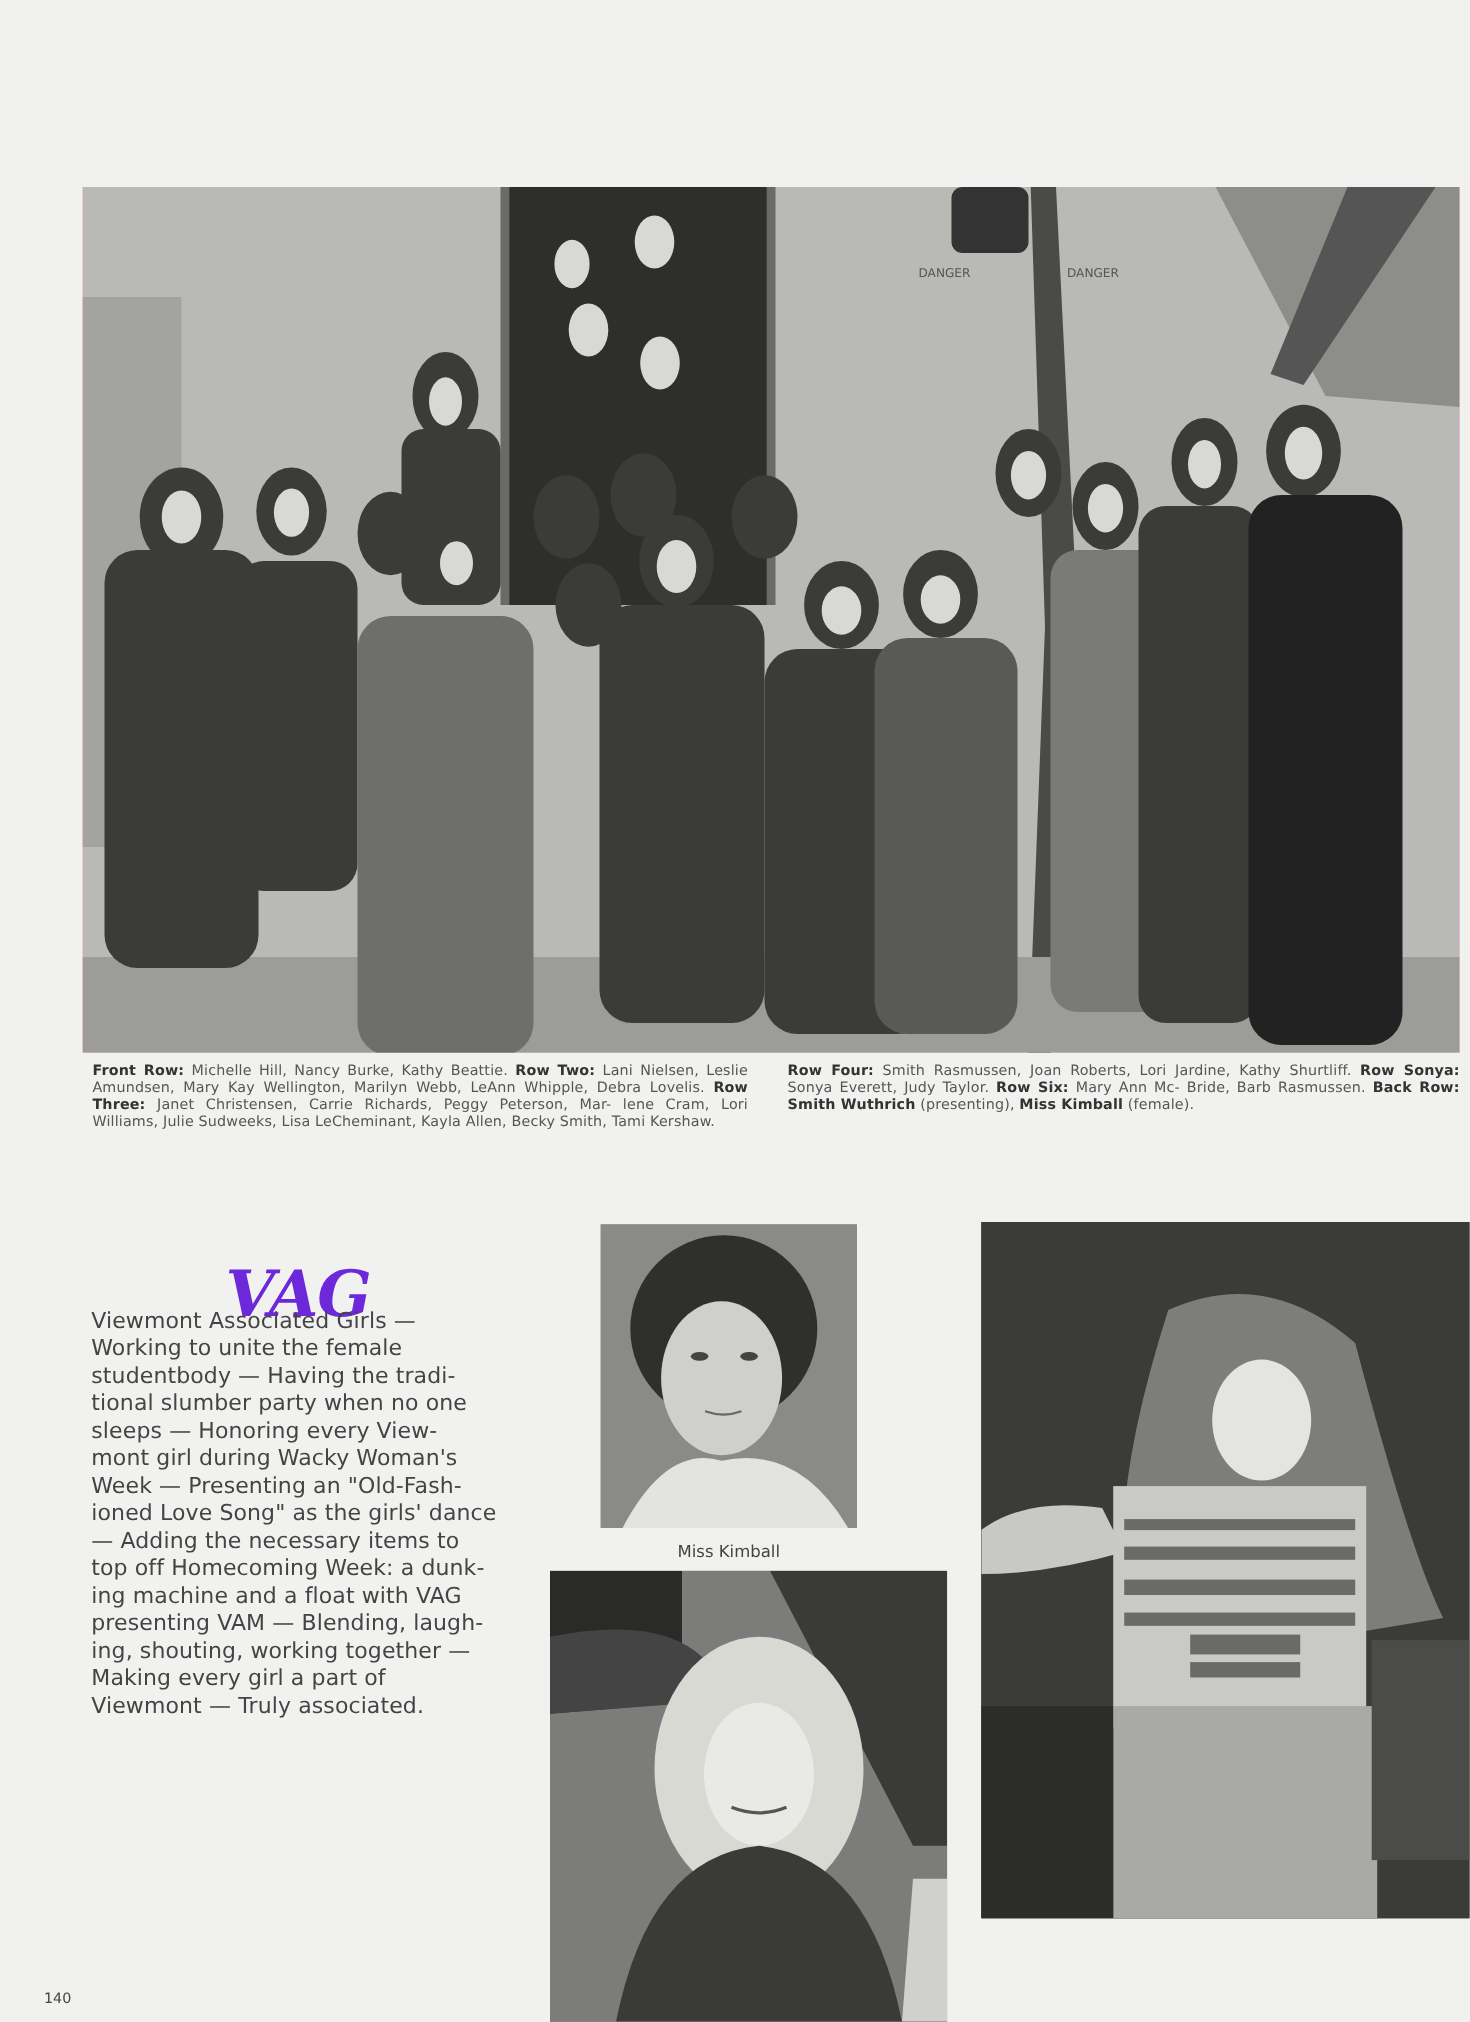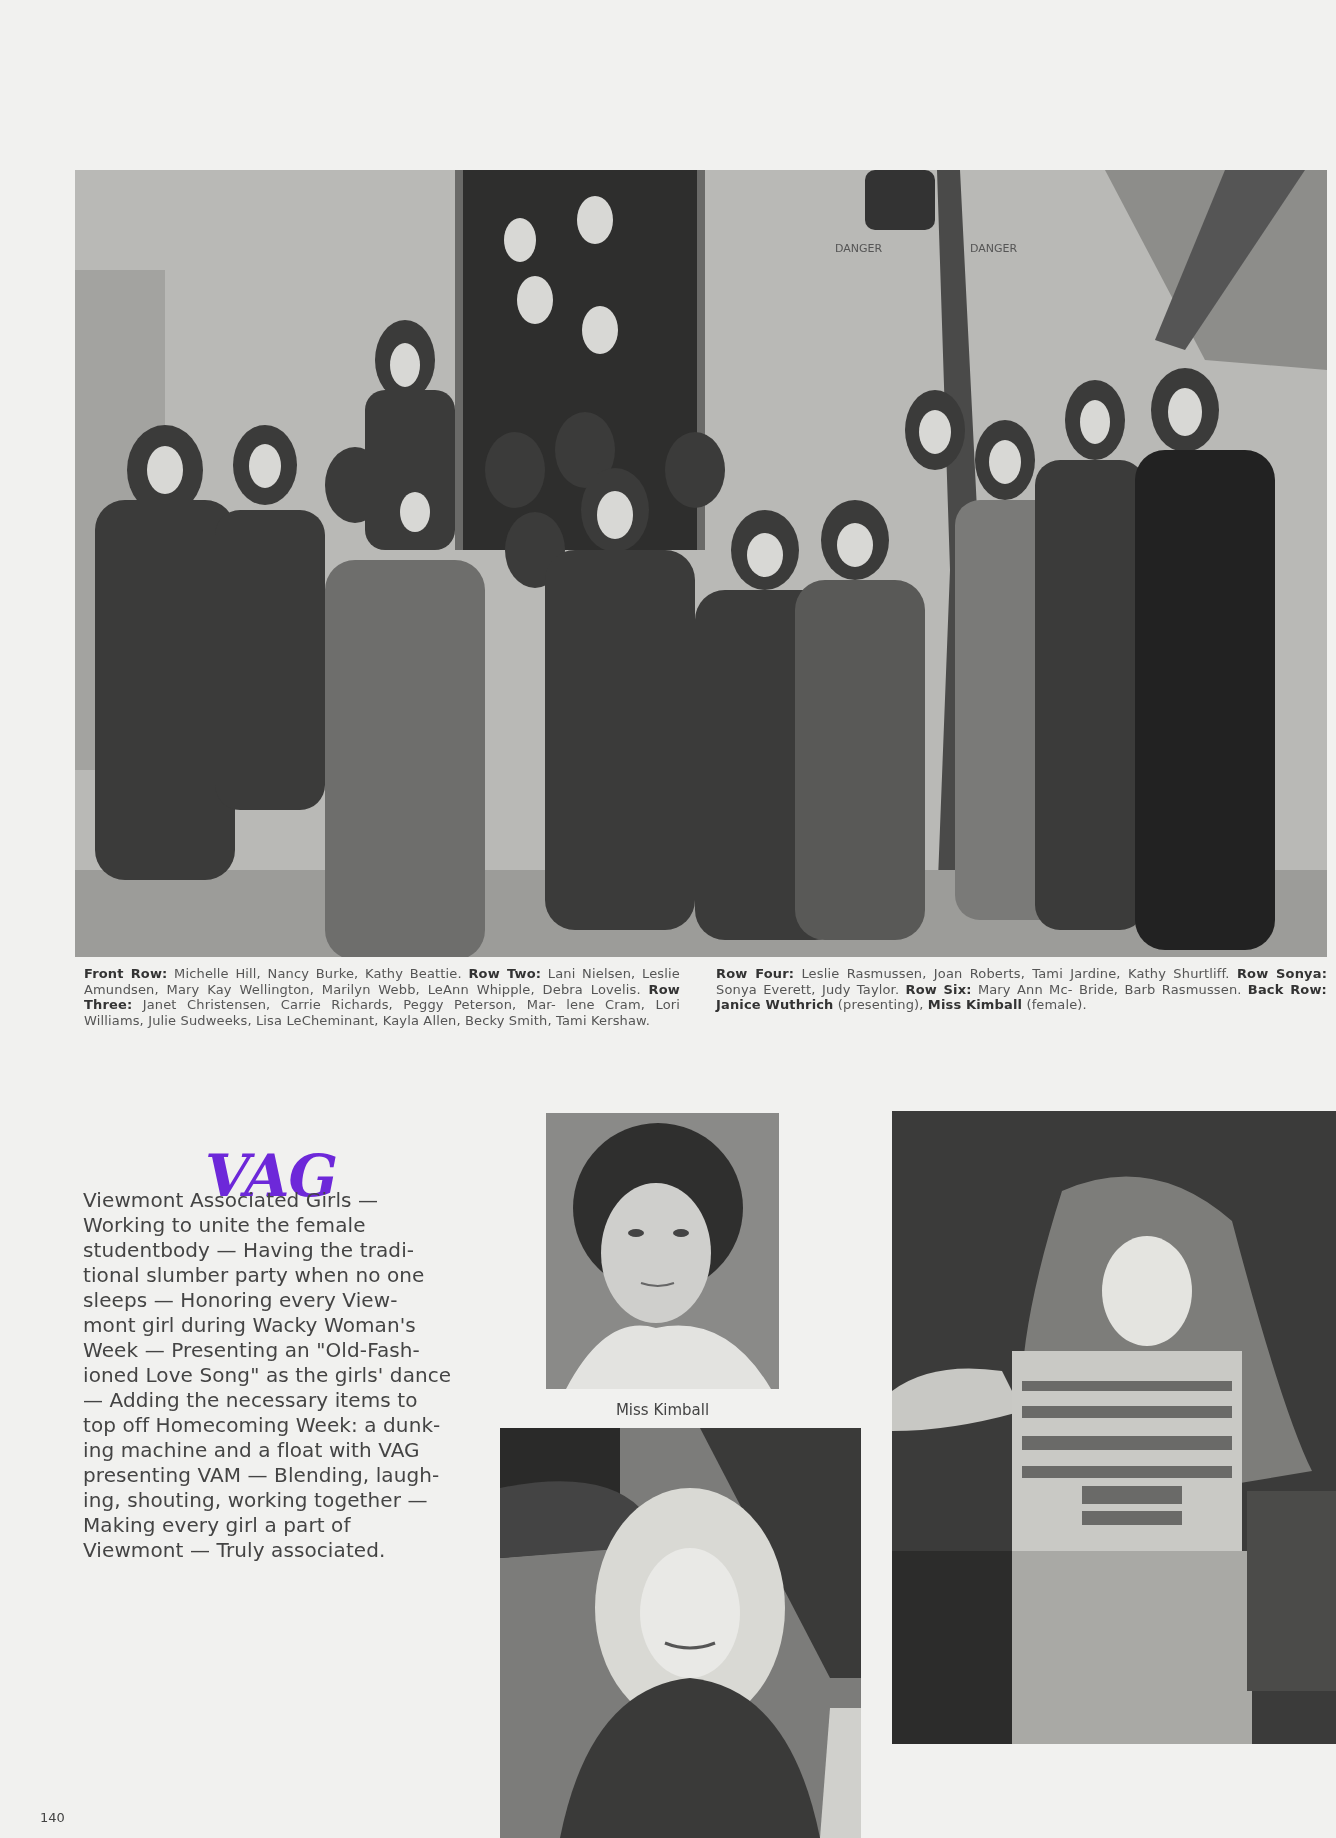--- a/index.html
+++ b/index.html
@@ -125,27 +125,27 @@
 <div class="caption-col" id="caption-left">
   <b>Front Row:</b>
   <span>Michelle Hill, Nancy Burke, Kathy Beattie.</span>
   <b>Row Two:</b>
   <span>Lani Nielsen, Leslie Amundsen, Mary Kay Wellington, Marilyn Webb, LeAnn Whipple, Debra Lovelis.</span>
   <b>Row Three:</b>
   <span>Janet Christensen, Carrie Richards, Peggy Peterson, Mar- lene Cram, Lori Williams, Julie Sudweeks, Lisa LeCheminant, Kayla Allen, Becky Smith, Tami Kershaw.</span>
 </div>
 <div class="caption-col" id="caption-right">
   <b>Row Four:</b>
-  <span>Leslie Rasmussen, Joan Roberts, Tami Jardine, Kathy Shurtliff.</span>
+  <span>Smith Rasmussen, Joan Roberts, Lori Jardine, Kathy Shurtliff.</span>
   <b>Row Sonya:</b>
   <span>Sonya Everett, Judy Taylor.</span>
   <b>Row Six:</b>
   <span>Mary Ann Mc- Bride, Barb Rasmussen.</span>
   <b>Back Row:</b>
-  <b>Janice Wuthrich</b>
+  <b>Smith Wuthrich</b>
   <span>(presenting),</span>
   <b>Miss Kimball</b>
   <span>(female).</span>
 </div>
 
 <h1 id="vag-title">VAG</h1>
 <div id="body-text">Viewmont Associated Girls —
 Working to unite the female
 studentbody — Having the tradi-
 tional slumber party when no one

